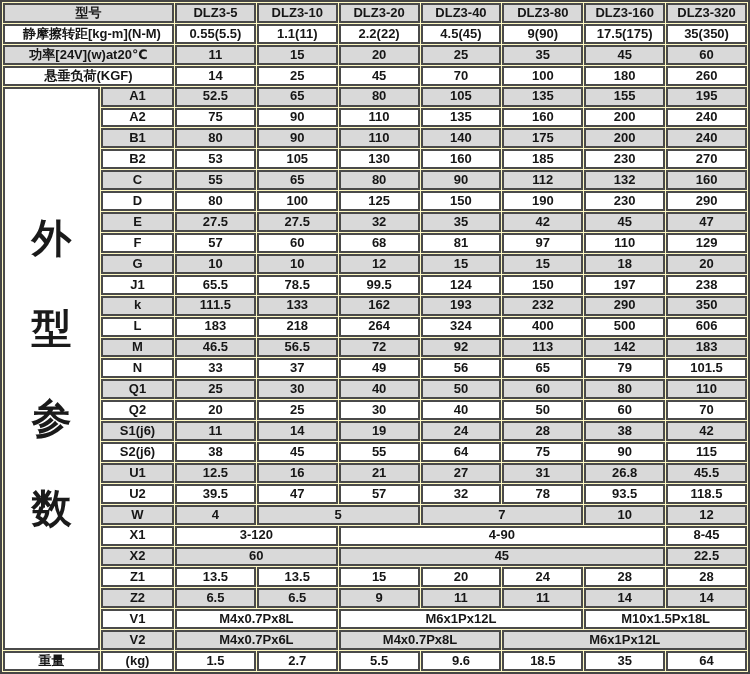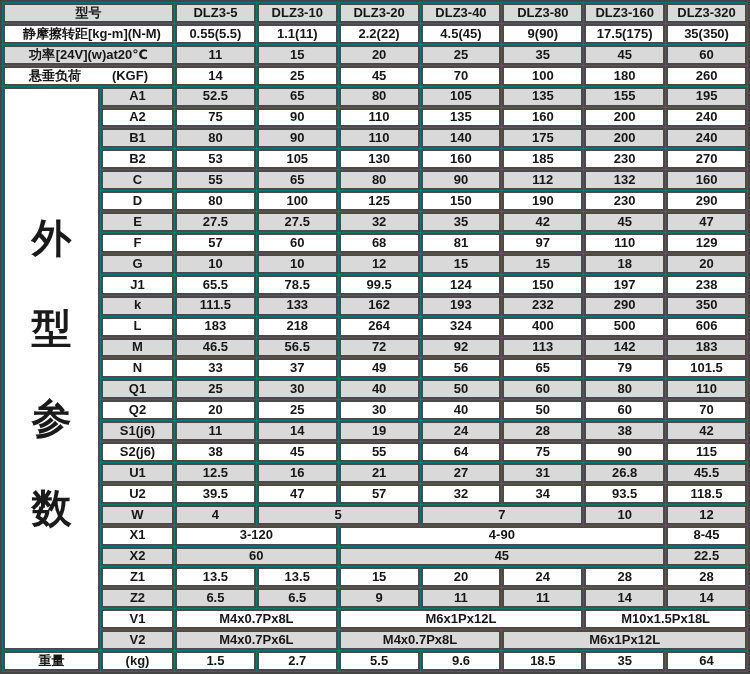--- a/index.html
+++ b/index.html
@@ -12,21 +12,21 @@
     height: 674px;
     box-sizing: border-box;
     font-family: "Liberation Sans", "DejaVu Sans", sans-serif;
   }
   table.spec-table {
     width: 750px;
     height: 674px;
     table-layout: fixed;
     border-collapse: separate;
     border-spacing: 1px;
-    background: #0f766e;
+    background: #fef9c3;
     border: 2px solid #454545;
     font-weight: bold;
     font-size: 13px;
     color: #161616;
   }
   table.spec-table td {
     border: 2px solid #4a4a4a;
     text-align: center;
     vertical-align: middle;
     padding: 0;
@@ -48,23 +48,23 @@
     justify-content: center;
     gap: 46px;
     height: 100%;
     font-size: 40px;
     font-weight: bold;
     color: #1a1a1a;
     padding-top: 10px;
   }
   .label-split {
     display: flex;
-    justify-content: space-between;
+    justify-content: center;
     align-items: center;
-    padding: 0 24px;
+    padding: 0 13px;
   }
   .label-center {
     display: block;
     text-align: center;
     padding: 0 18px;
   }
 </style>
 </head>
 <body>
 
@@ -331,21 +331,21 @@
           <td colspan="1">31</td>
           <td colspan="1">26.8</td>
           <td colspan="1">45.5</td>
         </tr>
         <tr class="plain">
           <td>U2</td>
           <td colspan="1">39.5</td>
           <td colspan="1">47</td>
           <td colspan="1">57</td>
           <td colspan="1">32</td>
-          <td colspan="1">34</td>
+          <td colspan="1">78</td>
           <td colspan="1">93.5</td>
           <td colspan="1">118.5</td>
         </tr>
         <tr class="shaded">
           <td>W</td>
           <td colspan="1">4</td>
           <td colspan="2">5</td>
           <td colspan="2">7</td>
           <td colspan="1">10</td>
           <td colspan="1">12</td>

